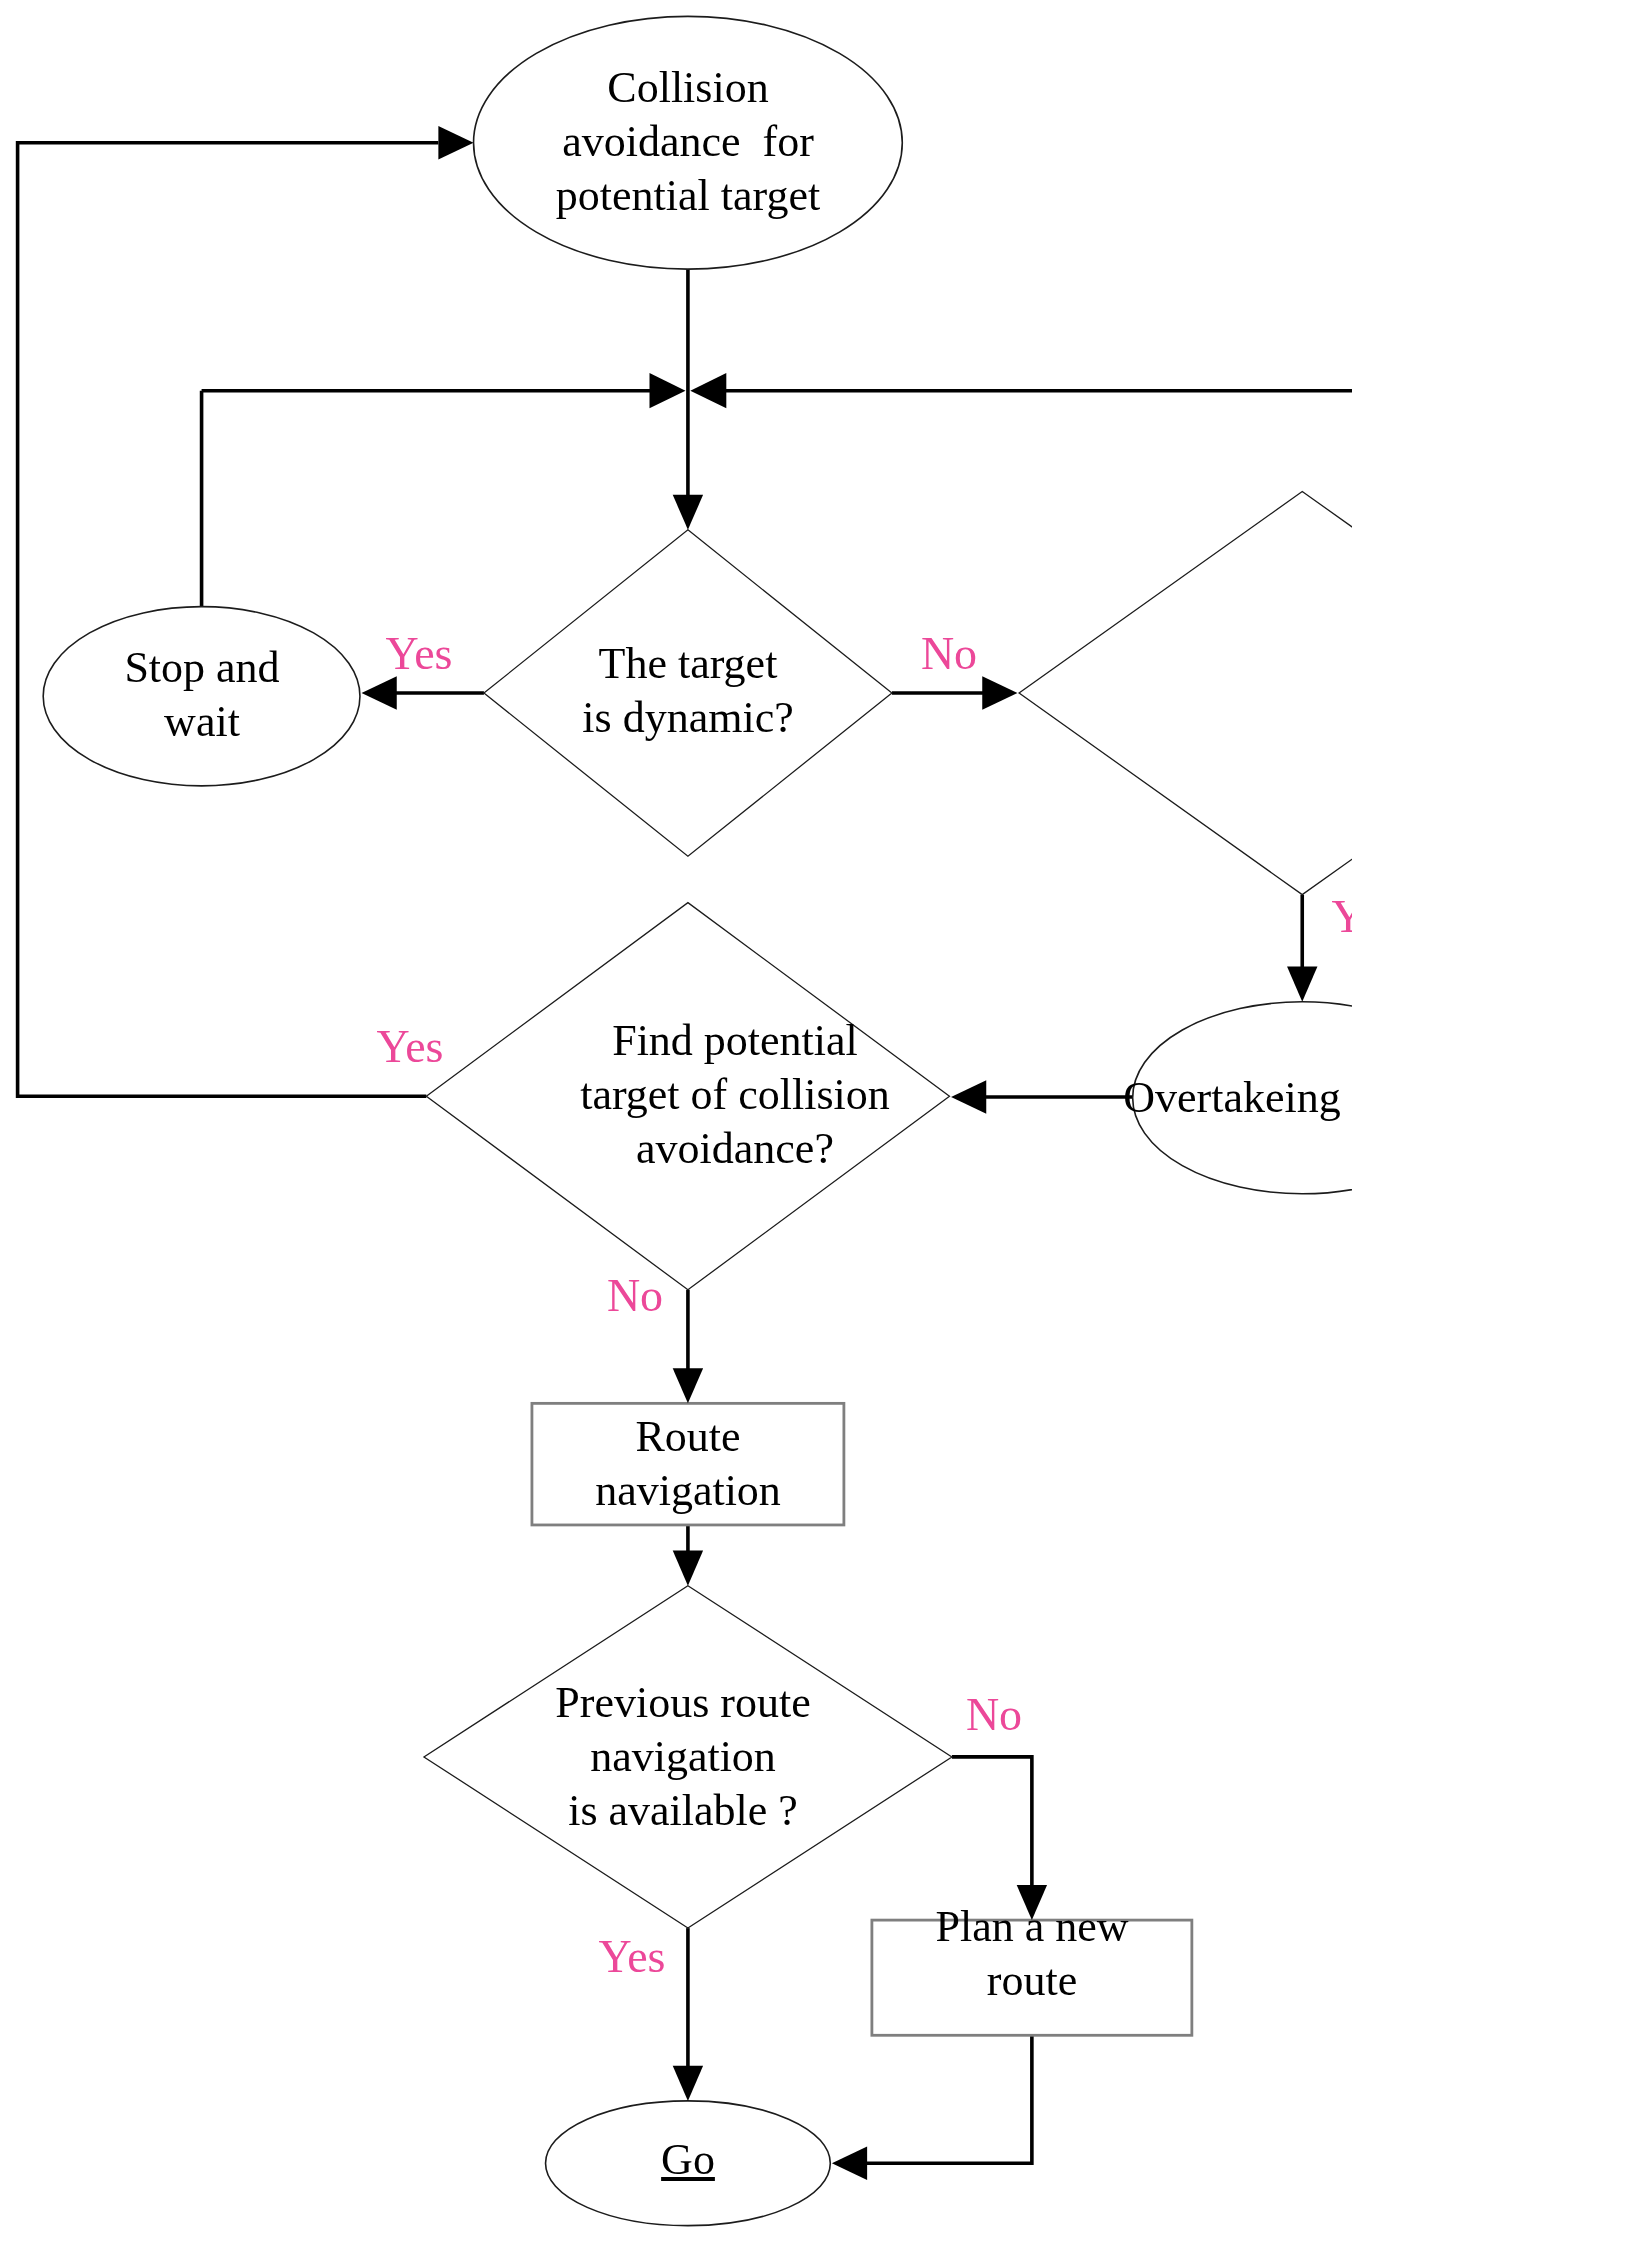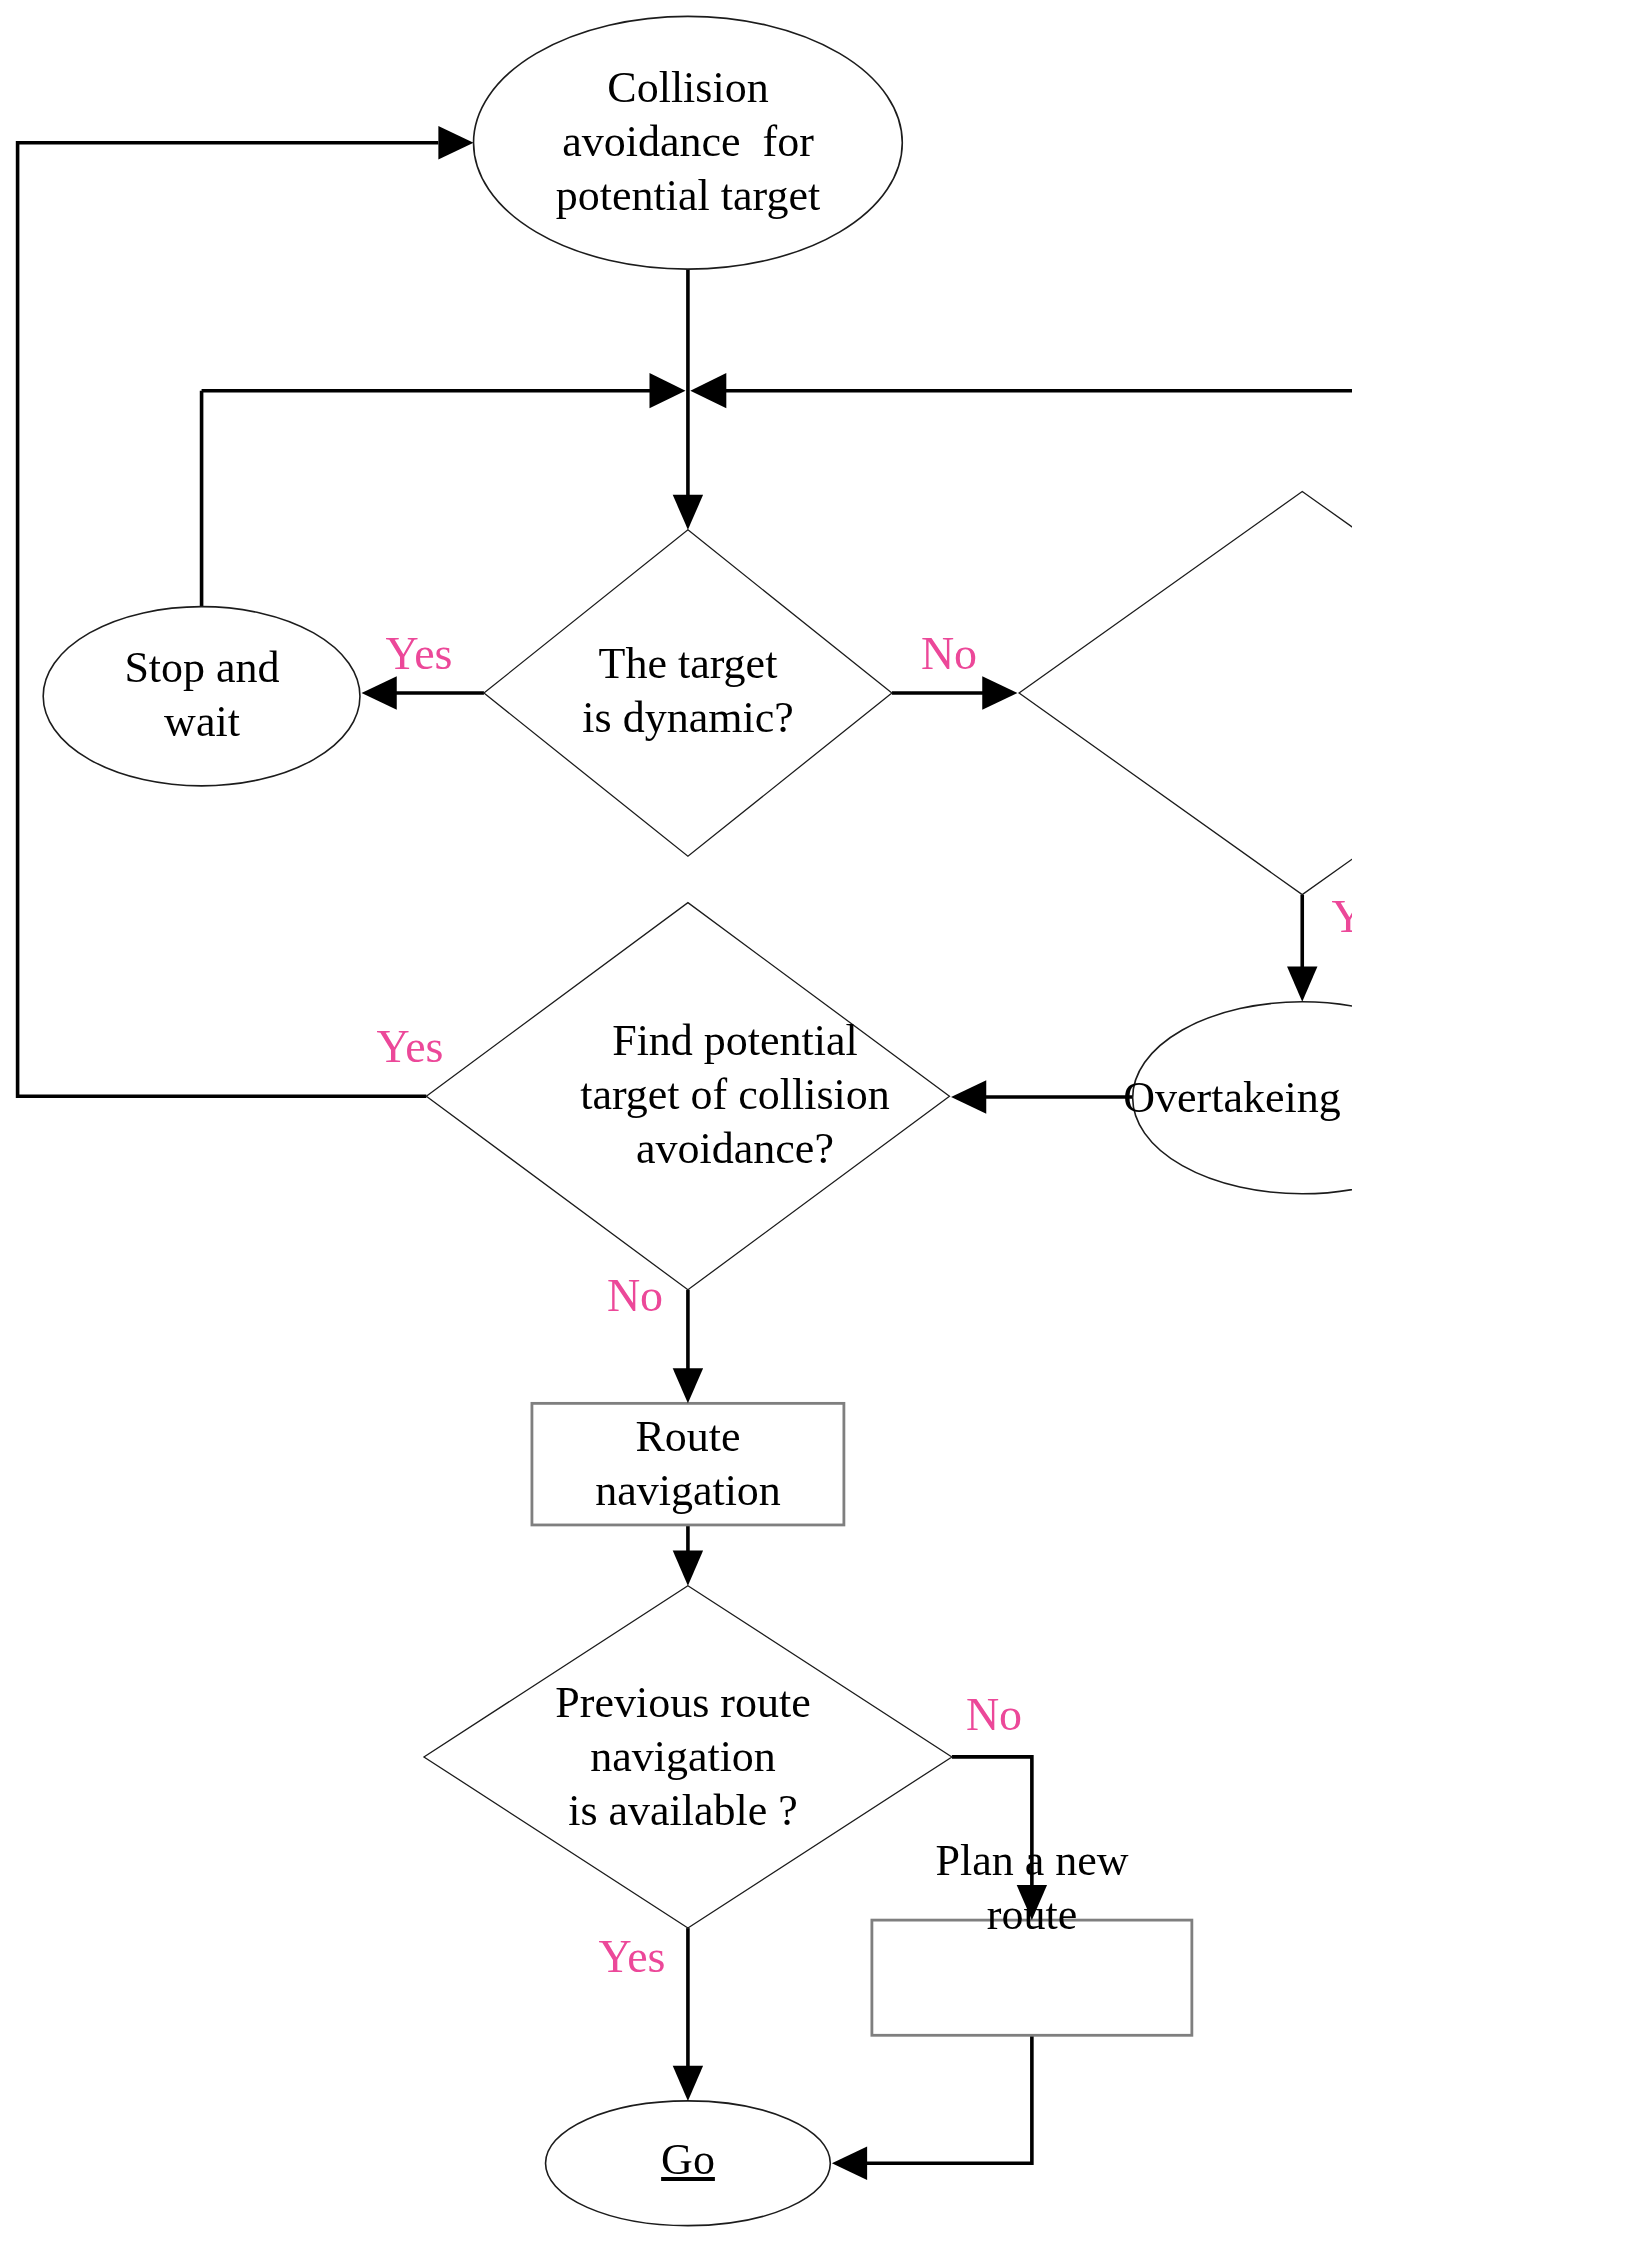--- a/index.html
+++ b/index.html
@@ -101,21 +101,21 @@
 is dynamic?</div>
   <div class="txt" style="left:1232px;top:1098px;text-align:right;">Overtakeing</div>
   <div class="txt" style="left:688px;top:1095px;margin-left:47px;">Find potential
 target of collision
 avoidance?</div>
   <div class="txt" style="left:688px;top:1464px;">Route
 navigation</div>
   <div class="txt" style="left:683px;top:1757px;">Previous route
 navigation
 is available ?</div>
-  <div class="txt" style="left:1032px;top:1888px;">Plan a new
+  <div class="txt" style="left:1032px;top:1954px;">Plan a new
 route</div>
   <div class="txt" style="left:688px;top:2160px;text-decoration:underline;">Go</div>
 
   <div class="lbl" style="left:419px;top:654px;">Yes</div>
   <div class="lbl" style="left:949px;top:654px;">No</div>
   <div class="lbl" style="left:1592px;top:643px;">No</div>
   <div class="lbl" style="left:1365px;top:917px;">Yes</div>
   <div class="lbl" style="left:410px;top:1047px;">Yes</div>
   <div class="lbl" style="left:635px;top:1296px;">No</div>
   <div class="lbl" style="left:994px;top:1715px;">No</div>

